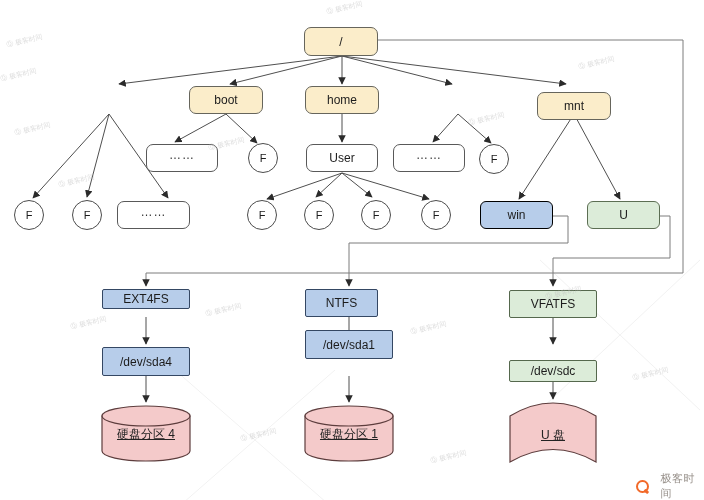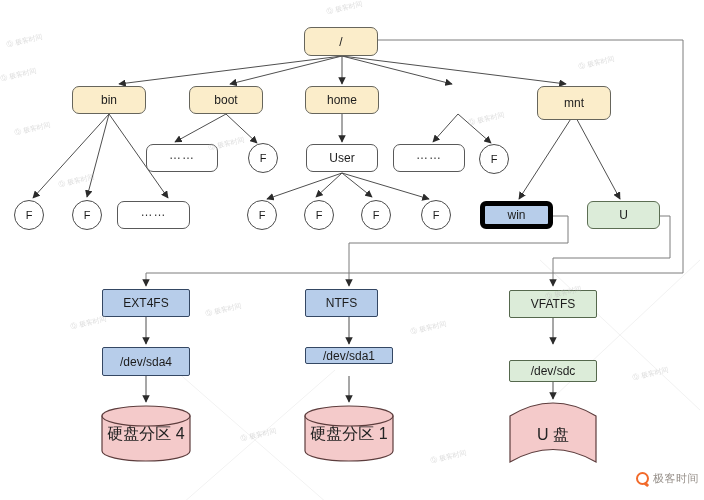--- a/index.html
+++ b/index.html
@@ -8,34 +8,34 @@
     font-family:"Liberation Sans","DejaVu Sans",sans-serif;
   }
   svg.layer{position:absolute;left:0;top:0;}
   .node{
     position:absolute;box-sizing:border-box;display:flex;align-items:center;justify-content:center;
     font-size:12px;color:#1c1c1c;line-height:1;
   }
   .tan   {background:#fbedca;border:1px solid #66655c;border-radius:7px;}
   .white {background:#ffffff;border:1px solid #595959;border-radius:7px;}
   .circle{background:#ffffff;border:1px solid #4c4c4c;border-radius:50%;font-size:11px;}
-  .blue-r {background:#b7cdea;border:5px solid #000000;border-radius:6px;}
+  .blue-r {background:#b7cdea;border:1px solid #000000;border-radius:6px;}
   .green-r{background:#dcecd9;border:1px solid #5c6e53;border-radius:6px;}
   .blue-sq {background:#b7cdea;border:1px solid #344763;border-radius:2px;}
   .green-sq{background:#dcecd9;border:1px solid #55684d;border-radius:2px;}
   .dots{padding-bottom:7px;letter-spacing:1px;color:#333;}
   .disk-label{
     position:absolute;display:flex;align-items:center;justify-content:center;
-    font-size:16px;color:#232323;
+    font-size:12px;color:#232323;text-decoration:underline;
   }
   .wm{
     position:absolute;font-size:7px;color:#bcbcbc;opacity:.5;white-space:nowrap;
     transform:rotate(-13deg);pointer-events:none;
   }
-  .logo{position:absolute;left:636px;top:471px;display:flex;align-items:center;gap:4px;}
+  .logo{position:absolute;left:636px;top:471px;display:flex;align-items:center;gap:12px;}
   .logo-icon{
     position:relative;width:9px;height:9px;border:2.5px solid #f26a2a;border-radius:50%;
     display:inline-block;
   }
   .logo-icon::after{
     content:"";position:absolute;right:-2px;bottom:-2px;width:5px;height:2.5px;
     background:#f26a2a;transform:rotate(40deg);border-radius:1px;
   }
   .logo-text{font-size:11px;color:#97908a;letter-spacing:.5px;}
 </style>
@@ -109,47 +109,46 @@
     <g>
       <path d="M305,416 L305,451 A44,10 0 0 0 393,451 L393,416 Z" fill="#f4caca" stroke="#5d3d3d" stroke-width="1.2"></path>
       <ellipse cx="349" cy="416" rx="44" ry="10" fill="#f4caca" stroke="#5d3d3d" stroke-width="1.2"></ellipse>
     </g>
 
     <path d="M510,416 Q553,390 596,416 L596,462 Q553,437 510,462 Z" fill="#f4caca" stroke="#5d3d3d" stroke-width="1.2"></path>
   </svg>
 
   <div class="node tan" style="left:304px;top:27px;width:74px;height:29px">/</div>
 
-  <div class="node tan" style="left:72px;top:86px;width:74px;height:28px">bin</div>
   <div class="node tan" style="left:189px;top:86px;width:74px;height:28px">boot</div>
   <div class="node tan" style="left:305px;top:86px;width:74px;height:28px">home</div>
-  <div class="node tan" style="left:537px;top:86px;width:74px;height:34px">mnt</div>
+  <div class="node tan" style="left:537px;top:92px;width:74px;height:28px">mnt</div>
 
   <div class="node white dots" style="left:146px;top:144px;width:72px;height:28px">……</div>
   <div class="node circle" style="left:248px;top:143px;width:30px;height:30px">F</div>
   <div class="node white" style="left:306px;top:144px;width:72px;height:28px">User</div>
   <div class="node white dots" style="left:393px;top:144px;width:72px;height:28px">……</div>
   <div class="node circle" style="left:479px;top:144px;width:30px;height:30px">F</div>
 
   <div class="node circle" style="left:14px;top:200px;width:30px;height:30px">F</div>
   <div class="node circle" style="left:72px;top:200px;width:30px;height:30px">F</div>
   <div class="node white dots" style="left:117px;top:201px;width:73px;height:28px">……</div>
   <div class="node circle" style="left:247px;top:200px;width:30px;height:30px">F</div>
   <div class="node circle" style="left:304px;top:200px;width:30px;height:30px">F</div>
   <div class="node circle" style="left:361px;top:200px;width:30px;height:30px">F</div>
   <div class="node circle" style="left:421px;top:200px;width:30px;height:30px">F</div>
   <div class="node blue-r" style="left:480px;top:201px;width:73px;height:28px">win</div>
   <div class="node green-r" style="left:587px;top:201px;width:73px;height:28px">U</div>
 
-  <div class="node blue-sq" style="left:102px;top:289px;width:88px;height:28px">EXT4FS</div>
+  <div class="node blue-sq" style="left:102px;top:289px;width:88px;height:20px">EXT4FS</div>
   <div class="node blue-sq" style="left:305px;top:289px;width:73px;height:28px">NTFS</div>
   <div class="node green-sq" style="left:509px;top:290px;width:88px;height:28px">VFATFS</div>
 
   <div class="node blue-sq" style="left:102px;top:347px;width:88px;height:29px">/dev/sda4</div>
-  <div class="node blue-sq" style="left:305px;top:347px;width:88px;height:17px">/dev/sda1</div>
+  <div class="node blue-sq" style="left:305px;top:330px;width:88px;height:29px">/dev/sda1</div>
   <div class="node green-sq" style="left:509px;top:360px;width:88px;height:22px">/dev/sdc</div>
 
   <div class="disk-label" style="left:102px;top:424px;width:88px;height:20px">硬盘分区 4</div>
   <div class="disk-label" style="left:305px;top:424px;width:88px;height:20px">硬盘分区 1</div>
   <div class="disk-label" style="left:509px;top:425px;width:88px;height:20px">U 盘</div>
 
   <div class="wm" style="left:6px;top:36px">Ⓠ 极客时间</div>
   <div class="wm" style="left:0px;top:70px">Ⓠ 极客时间</div>
   <div class="wm" style="left:14px;top:124px">Ⓠ 极客时间</div>
   <div class="wm" style="left:58px;top:176px">Ⓠ 极客时间</div>

